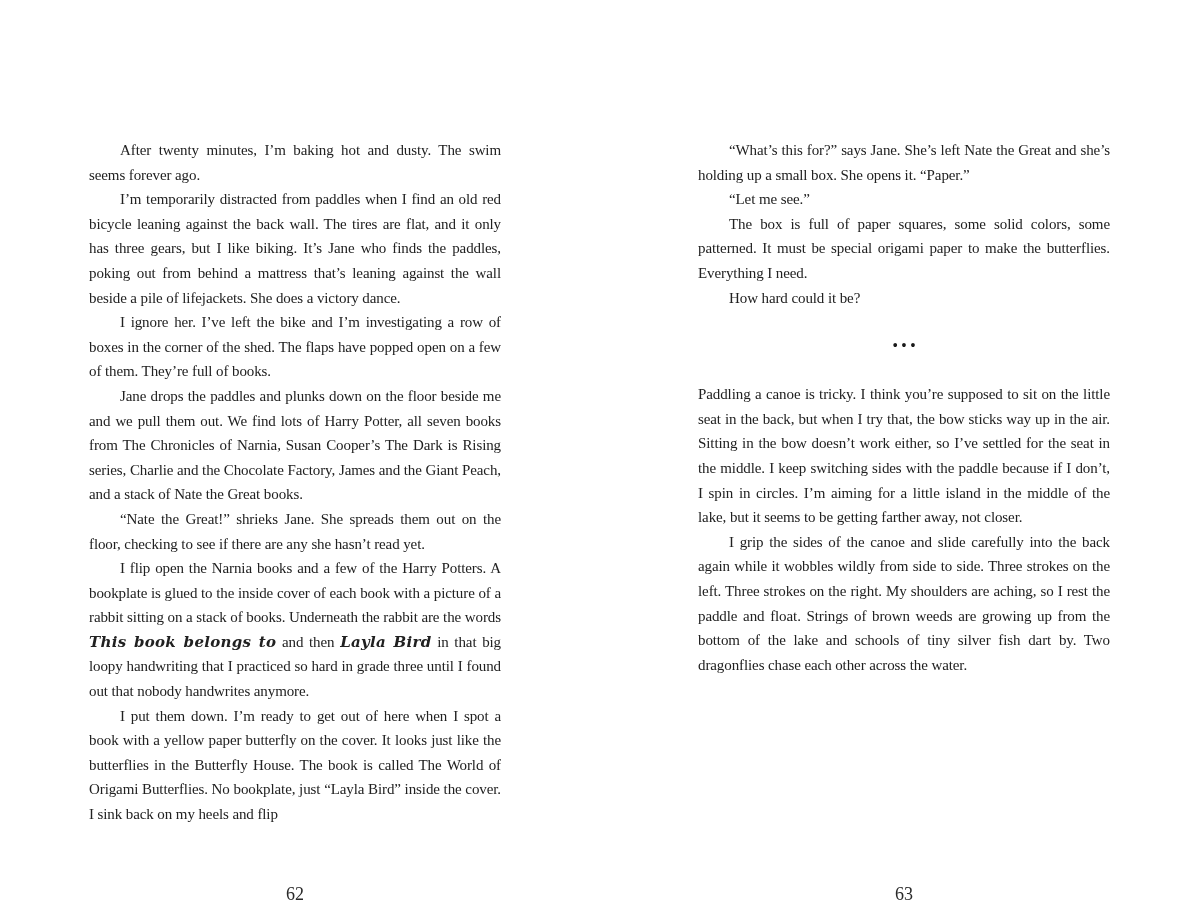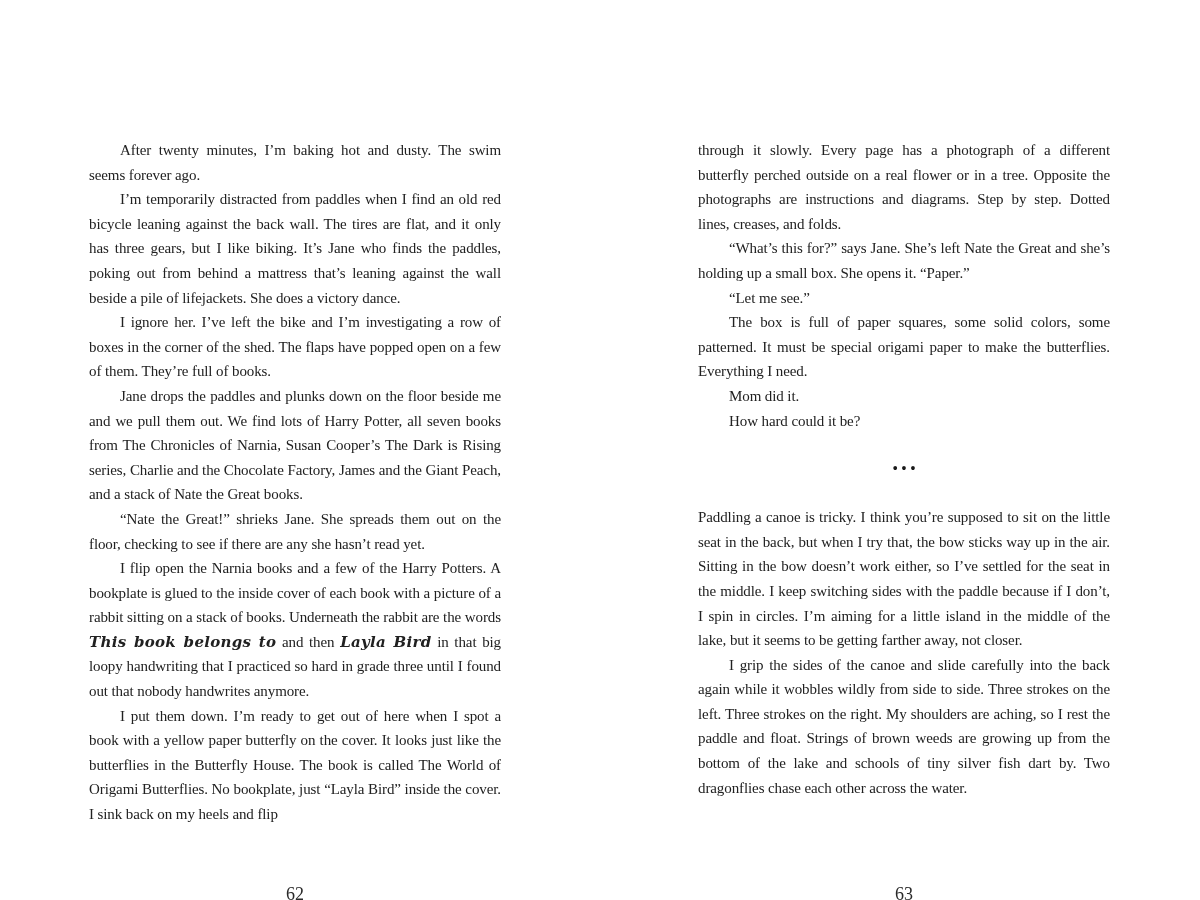--- a/index.html
+++ b/index.html
@@ -79,25 +79,23 @@
         <p class="para indent"><span>Jane drops the paddles and plunks down on the floor beside me and we pull them out. We find lots of </span><span class="italic">Harry Potter</span><span>, all seven books from </span><span class="italic">The Chronicles of Narnia</span><span>, Susan Cooper’s </span><span class="italic">The Dark is Rising</span><span> series, </span><span class="italic">Charlie and the Chocolate Factory</span><span>, </span><span class="italic">James and the Giant Peach</span><span>, and a stack of </span><span class="italic">Nate the Great</span><span> books.</span></p>
         <p class="para indent"><span>“</span><span class="italic">Nate the Great!</span><span>” shrieks Jane. She spreads them out on the floor, checking to see if there are any she hasn’t read yet.</span></p>
         <p class="para indent"><span>I flip open the </span><span class="italic">Narnia</span><span> books and a few of the </span><span class="italic">Harry Potters</span><span>. A bookplate is glued to the inside cover of each book with a picture of a rabbit sitting on a stack of books. Underneath the rabbit are the words </span><span class="script">This book belongs to</span><span> and then </span><span class="script">Layla Bird</span><span> in that big loopy handwriting that I practiced so hard in grade three until I found out that nobody handwrites anymore.</span></p>
         <p class="para indent"><span>I put them down. I’m ready to get out of here when I spot a book with a yellow paper butterfly on the cover. It looks just like the butterflies in the Butterfly House. The book is called </span><span class="italic">The World of Origami Butterflies.</span><span> No bookplate, just “Layla Bird” inside the cover. I sink back on my heels and flip</span></p>
       </div>
     <div class="pagenum">62</div>
   </div>
 
   <div class="page page-right">
     <div class="page-text">
-        <p class="para"><span>through it slowly. Every page has a photograph of a different butterfly perched outside on a real flower or in a tree. Opposite the photographs are instructions and diagrams. Step by step. Dotted lines, creases, and folds.</span></p>
         <p class="para indent"><span>“What’s this for?” says Jane. She’s left </span><span class="italic">Nate the Great</span><span> and she’s holding up a small box. She opens it. “Paper.”</span></p>
         <p class="para indent"><span>“Let me see.”</span></p>
         <p class="para indent"><span>The box is full of paper squares, some solid colors, some patterned. It must be special origami paper to make the butterflies. Everything I need.</span></p>
-        <p class="para indent"><span>Mom did it.</span></p>
         <p class="para indent"><span>How hard could it be?</span></p>
         <div class="scene-break">•••</div>
         <p class="para"><span>Paddling a canoe is tricky. I think you’re supposed to sit on the little seat in the back, but when I try that, the bow sticks way up in the air. Sitting in the bow doesn’t work either, so I’ve settled for the seat in the middle. I keep switching sides with the paddle because if I don’t, I spin in circles. I’m aiming for a little island in the middle of the lake, but it seems to be getting farther away, not closer.</span></p>
         <p class="para indent"><span>I grip the sides of the canoe and slide carefully into the back again while it wobbles wildly from side to side. Three strokes on the left. Three strokes on the right. My shoulders are aching, so I rest the paddle and float. Strings of brown weeds are growing up from the bottom of the lake and schools of tiny silver fish dart by. Two dragonflies chase each other across the water.</span></p>
       </div>
     <div class="pagenum">63</div>
   </div>
 
 </div>
 

